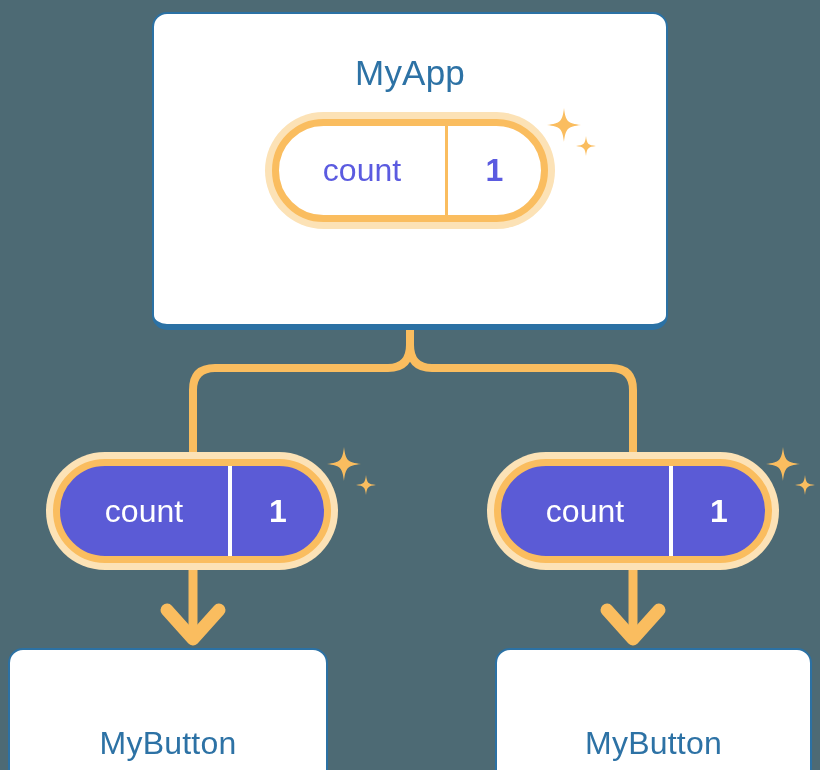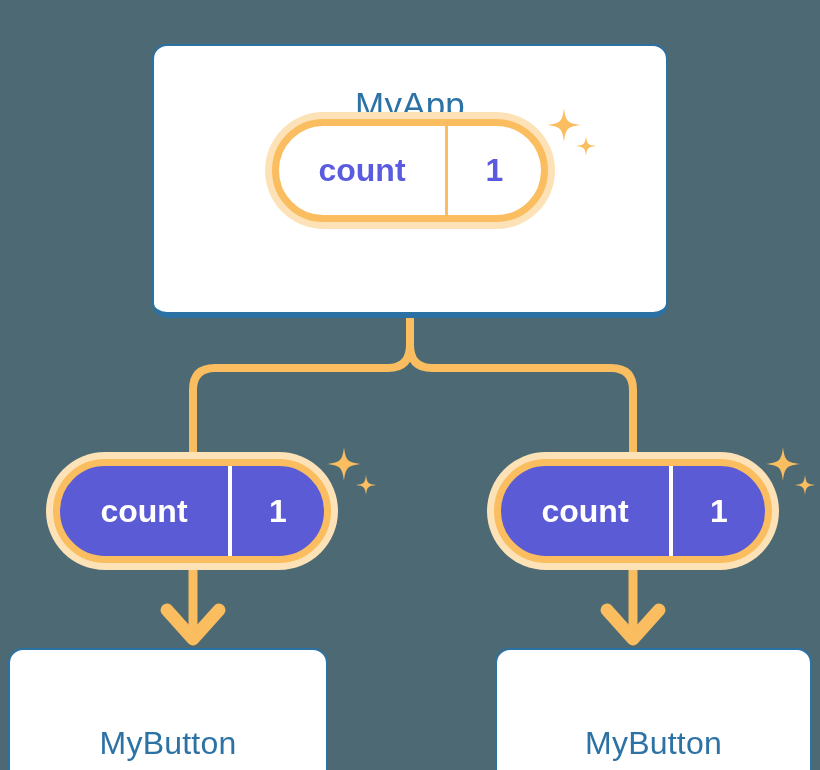--- a/index.html
+++ b/index.html
@@ -46,22 +46,21 @@
     font-weight: 400;
     letter-spacing: 0.2px;
     white-space: nowrap;
   }
 
   
   #app-card {
     left: 152px;
     top: 12px;
     width: 516px;
-    height: 274px;
-    margin-top: 32px;
+    height: 318px;
   }
   #app-card .card-title {
     top: 39px;
     font-size: 35px;
   }
 
   
   .btn-card {
     height: 150px;
   }
@@ -99,21 +98,20 @@
     border: 7px solid #fabd5f;    
     box-sizing: border-box;
     overflow: hidden;
   }
   .pill-key, .pill-val {
     display: flex;
     align-items: center;
     justify-content: center;
     box-sizing: border-box;
     white-space: nowrap;
-    font-weight: bold;
   }
   .pill-key {
     flex: 0 0 auto;
   }
   .pill-val {
     flex: 1 1 auto;
     font-weight: 700;
   }
 
   

